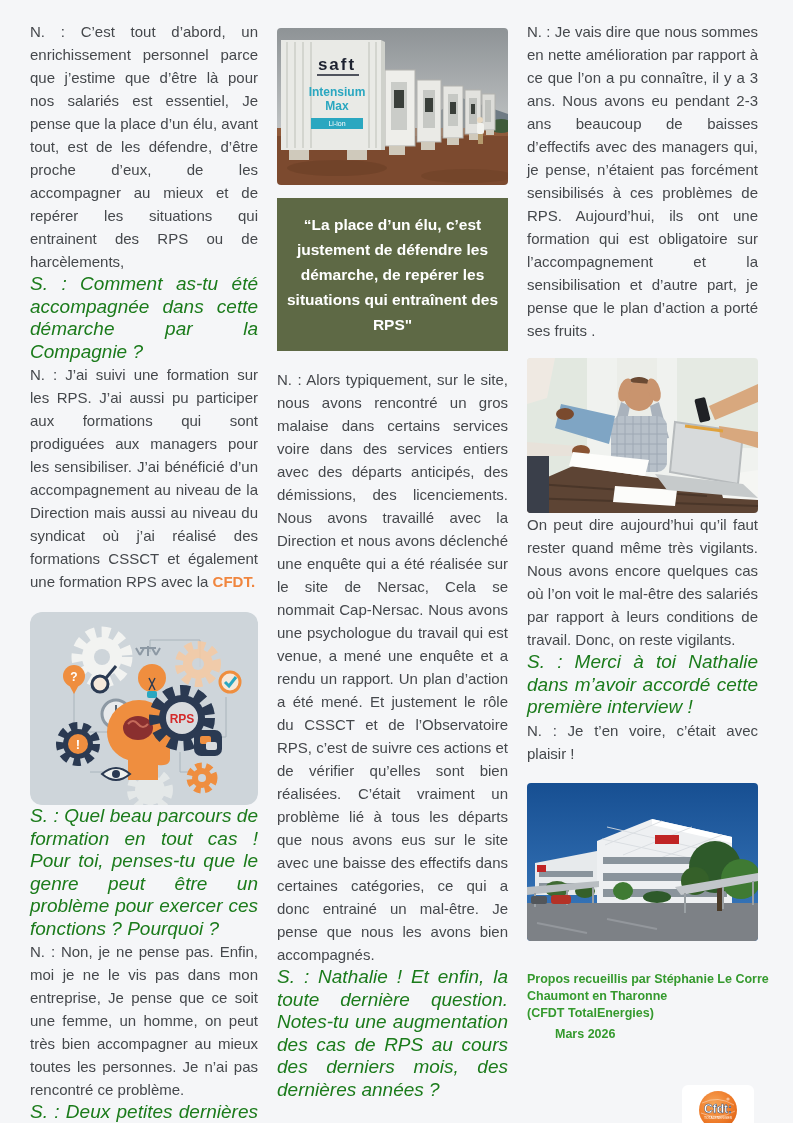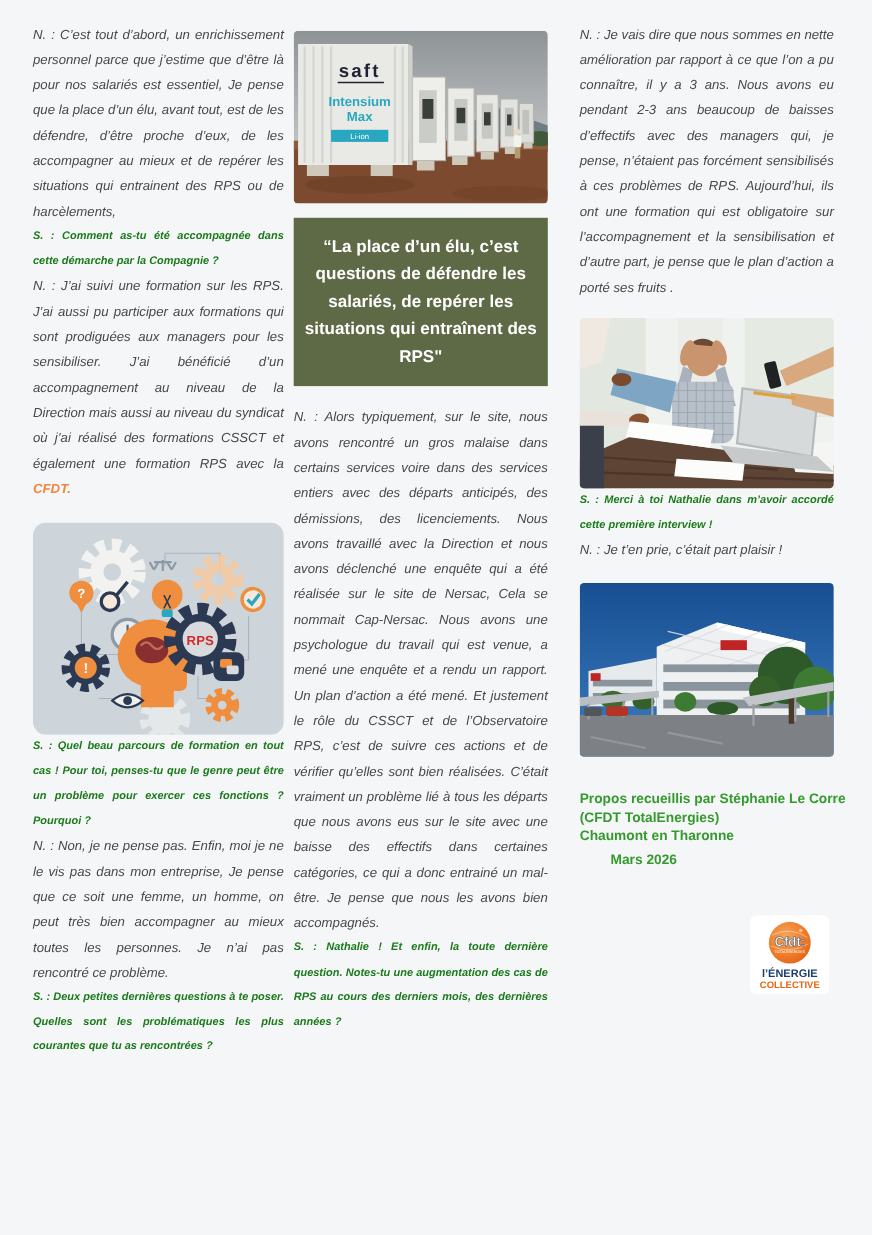--- a/index.html
+++ b/index.html
@@ -1,23 +1,23 @@
 <!DOCTYPE html>
 <html><head>
 <meta charset="utf-8">
 <style>
   html,body{margin:0;padding:0;background:#ffffff;}
   .page{position:relative;width:793px;height:1123px;background:#f5f6f8;overflow:hidden;
         font-family:"Liberation Sans", sans-serif;}
   .col{position:absolute;top:0;}
   .col1{left:30px;width:228px;padding-top:20px;}
-  .col2{left:267px;width:231px;padding-top:28px;}
+  .col2{left:277px;width:231px;padding-top:28px;}
   .col3{left:527px;width:231px;padding-top:20px;}
-  p.body{font-size:12px;line-height:23px;color:#45484c;text-align:justify;margin:0;font-style:italic;}
-  p.q{font-size:10px;line-height:22.5px;color:#1b7b1b;font-weight:700;font-style:italic;
+  p.body{font-size:15px;line-height:23px;color:#45484c;text-align:justify;margin:0;}
+  p.q{font-size:19px;line-height:22.5px;color:#1b7b1b;font-weight:400;font-style:italic;
       text-align:justify;margin:0;}
   .mt14{margin-top:14px;}
   .cfdt-link{color:#f0863f;font-weight:700;}
   .img-card{display:block;border-radius:10px;overflow:hidden;}
   .quote-box{margin-top:13px;background:#5e6945;color:#ffffff;text-align:center;
              font-weight:700;font-size:15.5px;line-height:25px;padding:14px 10px;}
   .credits{margin-top:30px;color:#359a2e;font-weight:700;font-size:12.5px;line-height:17px;}
   .credits div{white-space:nowrap;}
   .logo-row{display:flex;justify-content:flex-end;margin-top:42px;padding-right:4px;}
   svg{display:block;}
@@ -194,21 +194,21 @@
           <rect x="209" y="102" width="8" height="5"></rect>
       </g>
 
       <g>
         <circle cx="203" cy="92" r="3" fill="#e8d9c2"></circle>
         <rect x="200" y="95" width="7" height="11" rx="2" fill="#f2f2ee"></rect>
         <rect x="201" y="106" width="5" height="10" fill="#b59a6d"></rect>
       </g>
     </svg>
 
-    <div class="quote-box">“La place d’un élu, c’est questions de défendre les salariés, de repérer les situations qui entraînent des RPS"</div>
+    <div class="quote-box">“La place d’un élu, c’est justement de défendre les démarche, de repérer les situations qui entraînent des RPS"</div>
 
     <p class="body" style="margin-top:17px;">N. : Alors typiquement, sur le site, nous avons rencontré un gros malaise dans certains services voire dans des services entiers avec des départs anticipés, des démissions, des licenciements. Nous avons travaillé avec la Direction et nous avons déclenché une enquête qui a été réalisée sur le site de Nersac, Cela se nommait Cap-Nersac. Nous avons une psychologue du travail qui est venue, a mené une enquête et a rendu un rapport. Un plan d’action a été mené. Et justement le rôle du CSSCT et de l’Observatoire RPS, c’est de suivre ces actions et de vérifier qu’elles sont bien réalisées. C’était vraiment un problème lié à tous les départs que nous avons eus sur le site avec une baisse des effectifs dans certaines catégories, ce qui a donc entrainé un mal-être. Je pense que nous les avons bien accompagnés.</p>
     <p class="q">S. : Nathalie ! Et enfin, la toute dernière question. Notes-tu une augmentation des cas de RPS au cours des derniers mois, des dernières années ?</p>
   </div>
 
   <div class="col col3">
     <p class="body">N. : Je vais dire que nous sommes en nette amélioration par rapport à ce que l’on a pu connaître, il y a 3 ans. Nous avons eu pendant 2-3 ans beaucoup de baisses d’effectifs avec des managers qui, je pense, n’étaient pas forcément sensibilisés à ces problèmes de RPS. Aujourd’hui, ils ont une formation qui est obligatoire sur l’accompagnement et la sensibilisation et d’autre part, je pense que le plan d’action a porté ses fruits .</p>
 
     <svg class="img-card" width="231" height="155" viewBox="0 0 231 155" style="margin-top:16px;border-radius:4px;">
       <rect width="231" height="155" fill="#f0f2ef"></rect>
@@ -264,22 +264,23 @@
       </g>
 
       <g>
         <polygon points="231,26 182,48 188,62 231,44" fill="#d8a87e"></polygon>
         <rect x="170" y="40" width="11" height="24" rx="2" fill="#1f2125" transform="rotate(-14 175 52)"></rect>
         <polygon points="231,74 192,68 193,79 231,90" fill="#d8a87e"></polygon>
         <line x1="196" y1="73" x2="158" y2="68" stroke="#e0a23c" stroke-width="3"></line>
       </g>
     </svg>
 
+    <p class="body mt14">On peut dire aujourd’hui qu’il faut rester quand même très vigilants. Nous avons encore quelques cas où l’on voit le mal-être des salariés par rapport à leurs conditions de travail. Donc, on reste vigilants.</p>
     <p class="q">S. : Merci à toi Nathalie dans m’avoir accordé cette première interview !</p>
-    <p class="body">N. : Je t’en prie, c’était part plaisir !</p>
+    <p class="body">N. : Je t’en voire, c’était avec plaisir !</p>
 
     <svg class="img-card" width="231" height="158" viewBox="0 0 231 158" style="margin-top:18px;border-radius:4px;">
       <defs>
         <linearGradient id="sky3" x1="0" y1="0" x2="0" y2="1">
           <stop offset="0" stop-color="#174f92"></stop>
             <stop offset="1" stop-color="#3c7cc0"></stop>
         </linearGradient>
       </defs>
       <rect width="231" height="158" fill="url(#sky3)"></rect>
       <rect y="120" width="231" height="38" fill="#7d8186"></rect>
@@ -330,22 +331,22 @@
         <line x1="226" y1="98" x2="226" y2="122" stroke="#9aa0a4" stroke-width="2"></line>
       </g>
       <g stroke="#93979c" stroke-width="2">
         <line x1="10" y1="140" x2="60" y2="150"></line>
           <line x1="80" y1="136" x2="130" y2="146"></line>
       </g>
     </svg>
 
     <div class="credits">
       <div>Propos recueillis par Stéphanie Le Corre</div>
+      <div>Chaumont en Tharonne</div>
       <div>(CFDT TotalEnergies)</div>
-      <div>Chaumont en Tharonne</div>
       <div style="margin-top:4px;padding-left:28px;">Mars 2026</div>
     </div>
 
     <div class="logo-row">
       <svg width="72" height="72" viewBox="0 0 72 72">
         <defs>
           <radialGradient id="orb" cx="0.4" cy="0.35" r="0.8">
             <stop offset="0" stop-color="#f6a65a"></stop>
               <stop offset="0.6" stop-color="#ee7a28"></stop>
               <stop offset="1" stop-color="#d95c12"></stop>

